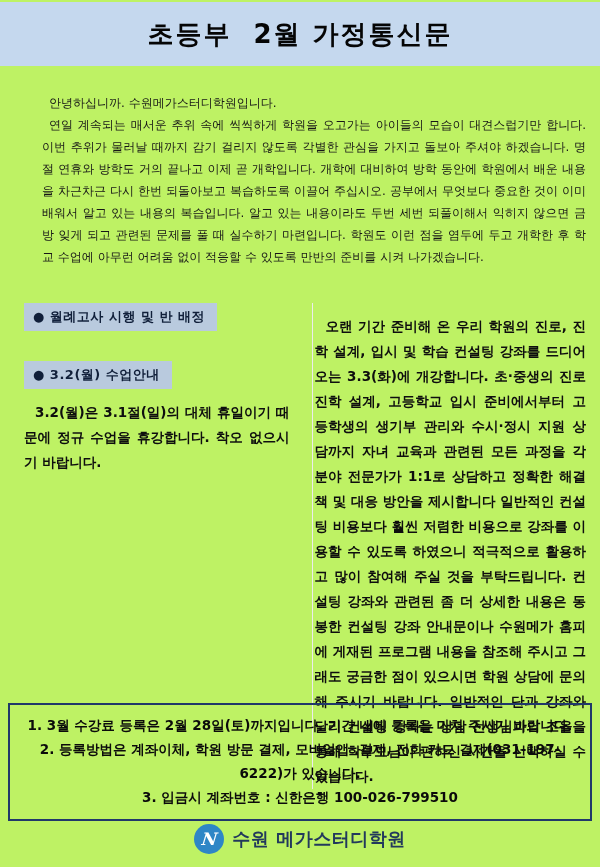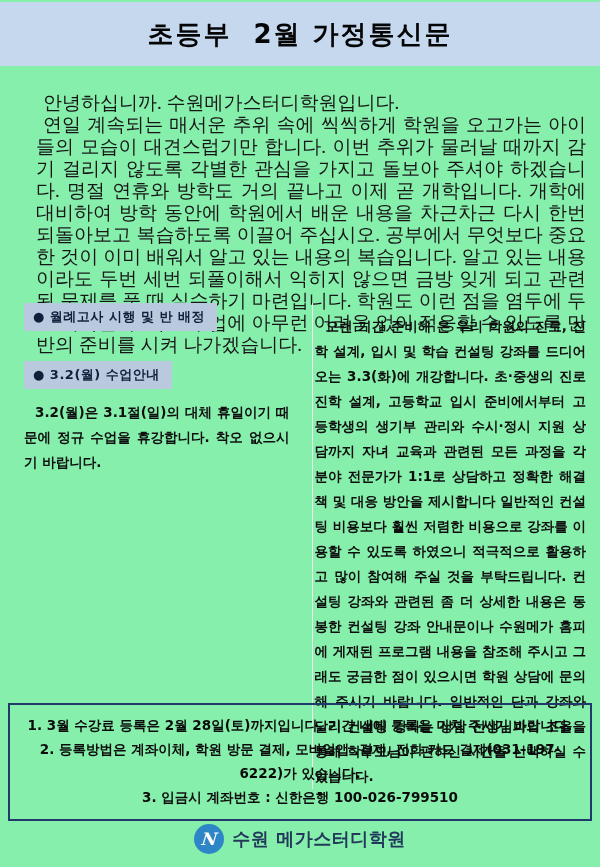--- a/index.html
+++ b/index.html
@@ -1,36 +1,36 @@
 <!DOCTYPE html>
 <html><head>
 <meta charset="utf-8">
 <style>
   html,body { margin:0; padding:0; }
   .page {
     position:relative;
     width:600px; height:867px;
-    background:#86efac;
+    background:#bef264;
     font-family:"DejaVu Sans", sans-serif;
     color:#111;
     overflow:hidden;
   }
   .banner {
     position:absolute; top:2px; left:0; right:0; height:64px;
     background:#c5d8ee;
     display:flex; align-items:center; justify-content:center;
   }
   .banner h1 {
     margin:0;
     font-size:26px; font-weight:bold; color:#050505;
     letter-spacing:2px; white-space:pre;
   }
   .intro {
-    position:absolute; top:92px; left:36px; right:14px;
-    font-size:19px; line-height:22px; text-align:justify; color:#161616;font-family:Liberation Serif, serif;
+    position:absolute; top:92px; left:42px; right:14px;
+    font-size:12px; line-height:22px; text-align:justify; color:#161616;
   }
   .intro p { margin:0; }
   .intro .greeting { text-indent:7px; }
   .intro .intro-body { text-indent:7px; }
   .columns {
     position:absolute; top:303px; left:24px; width:562px;
     display:flex;
   }
   .col-left { width:266px; }
   .col-right { width:272px; margin-left:22px; padding-left:2px; border-left:1px solid #ececec; }

